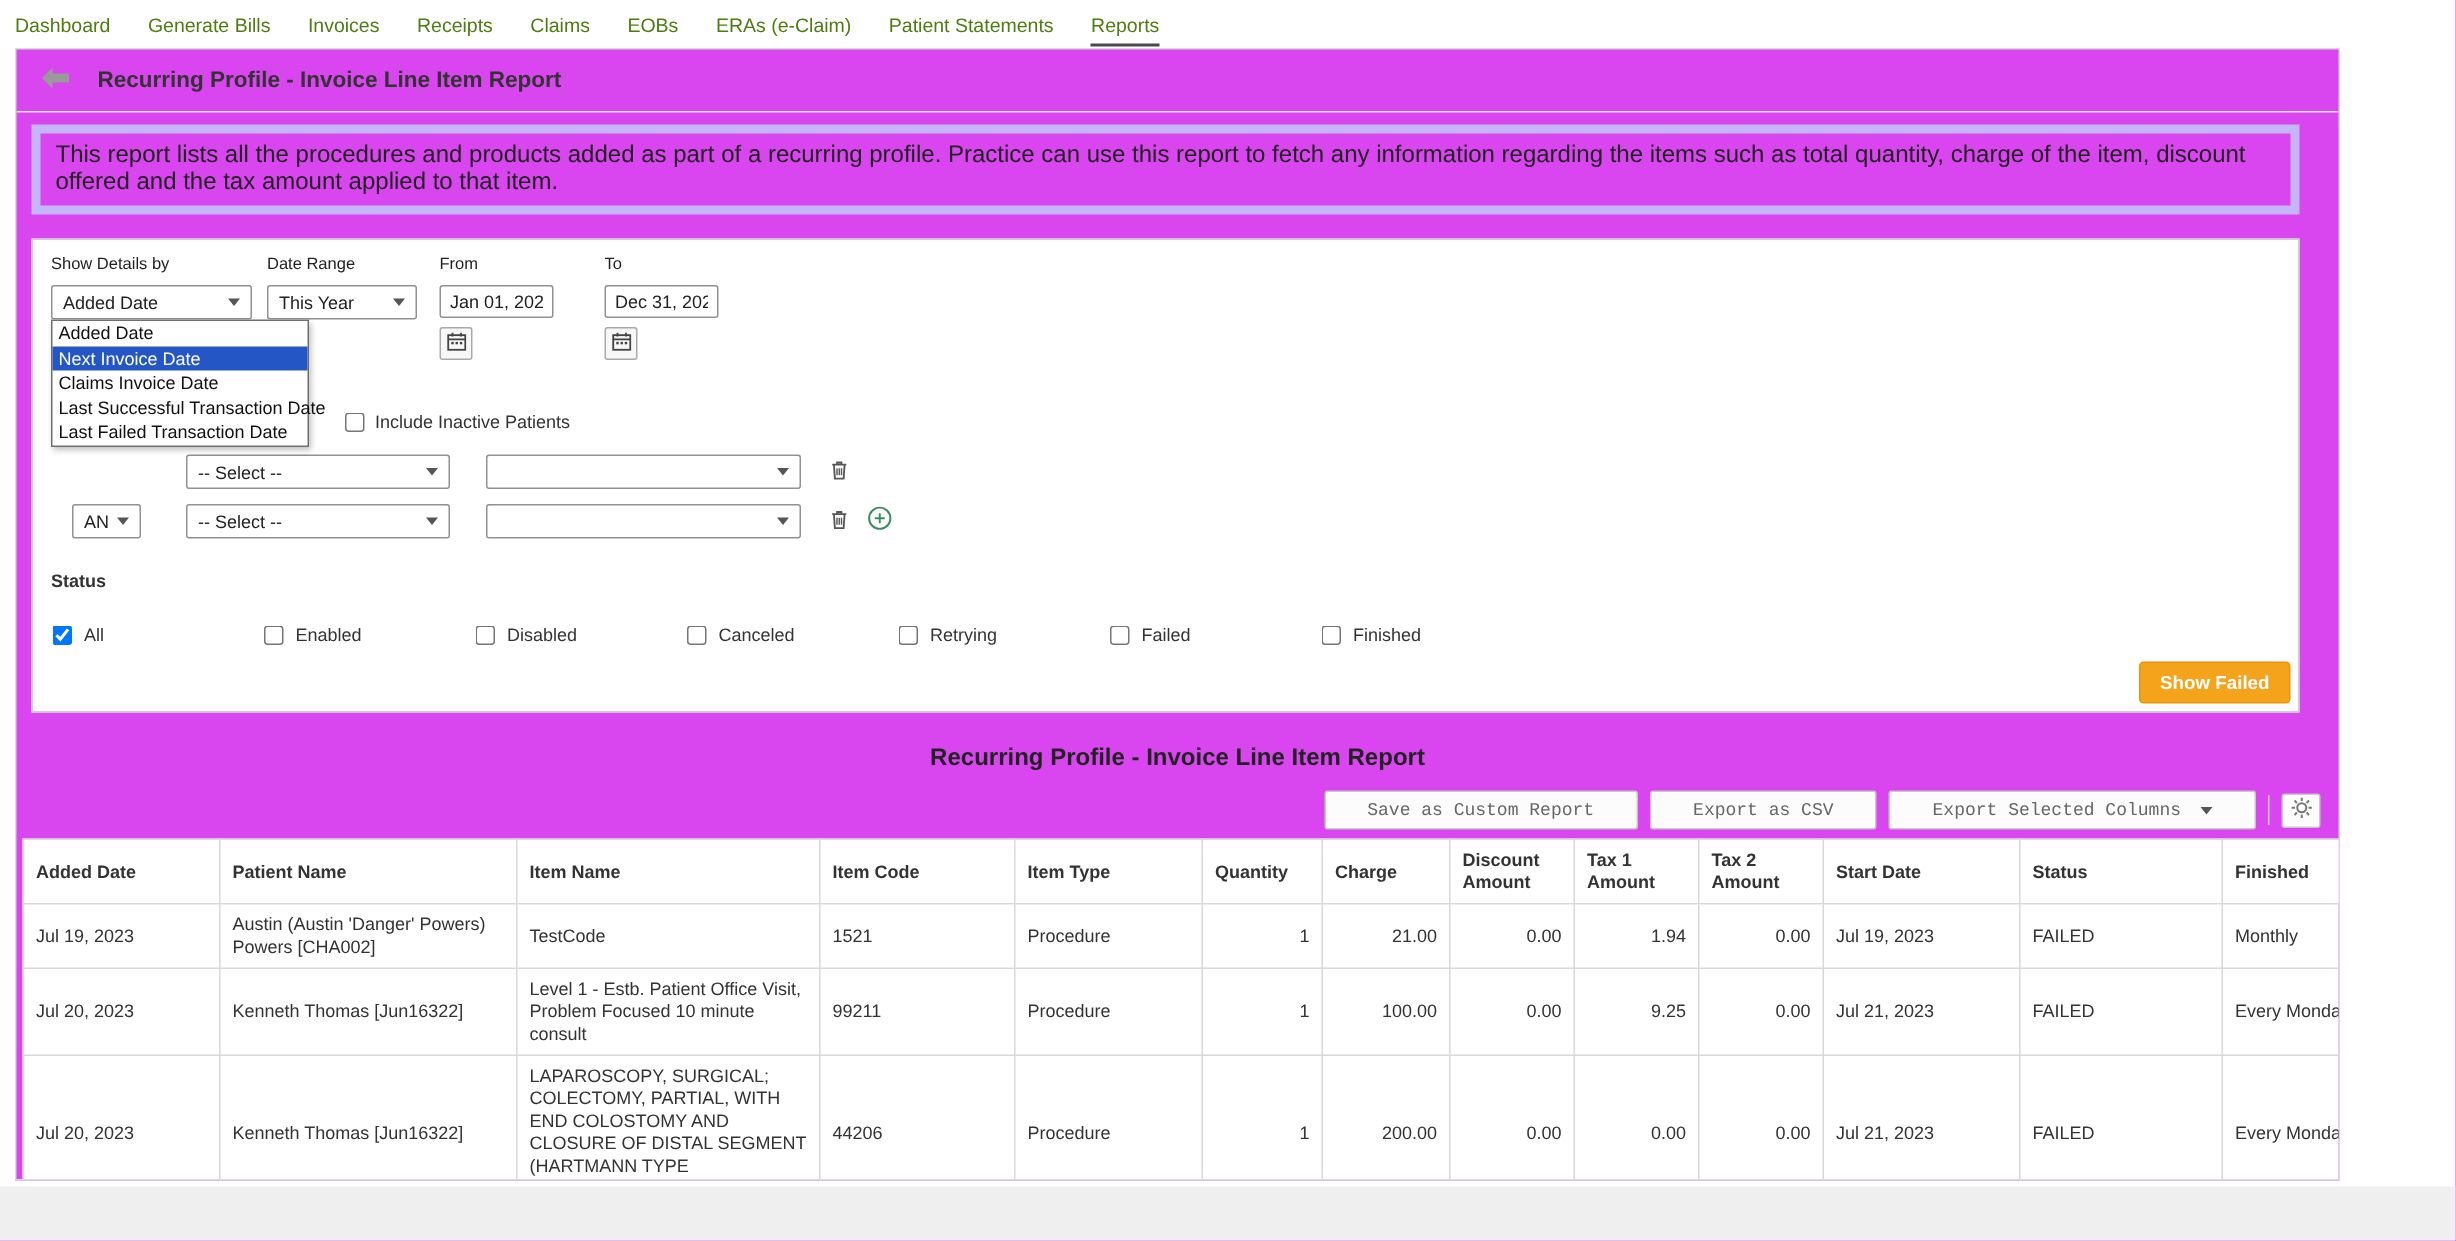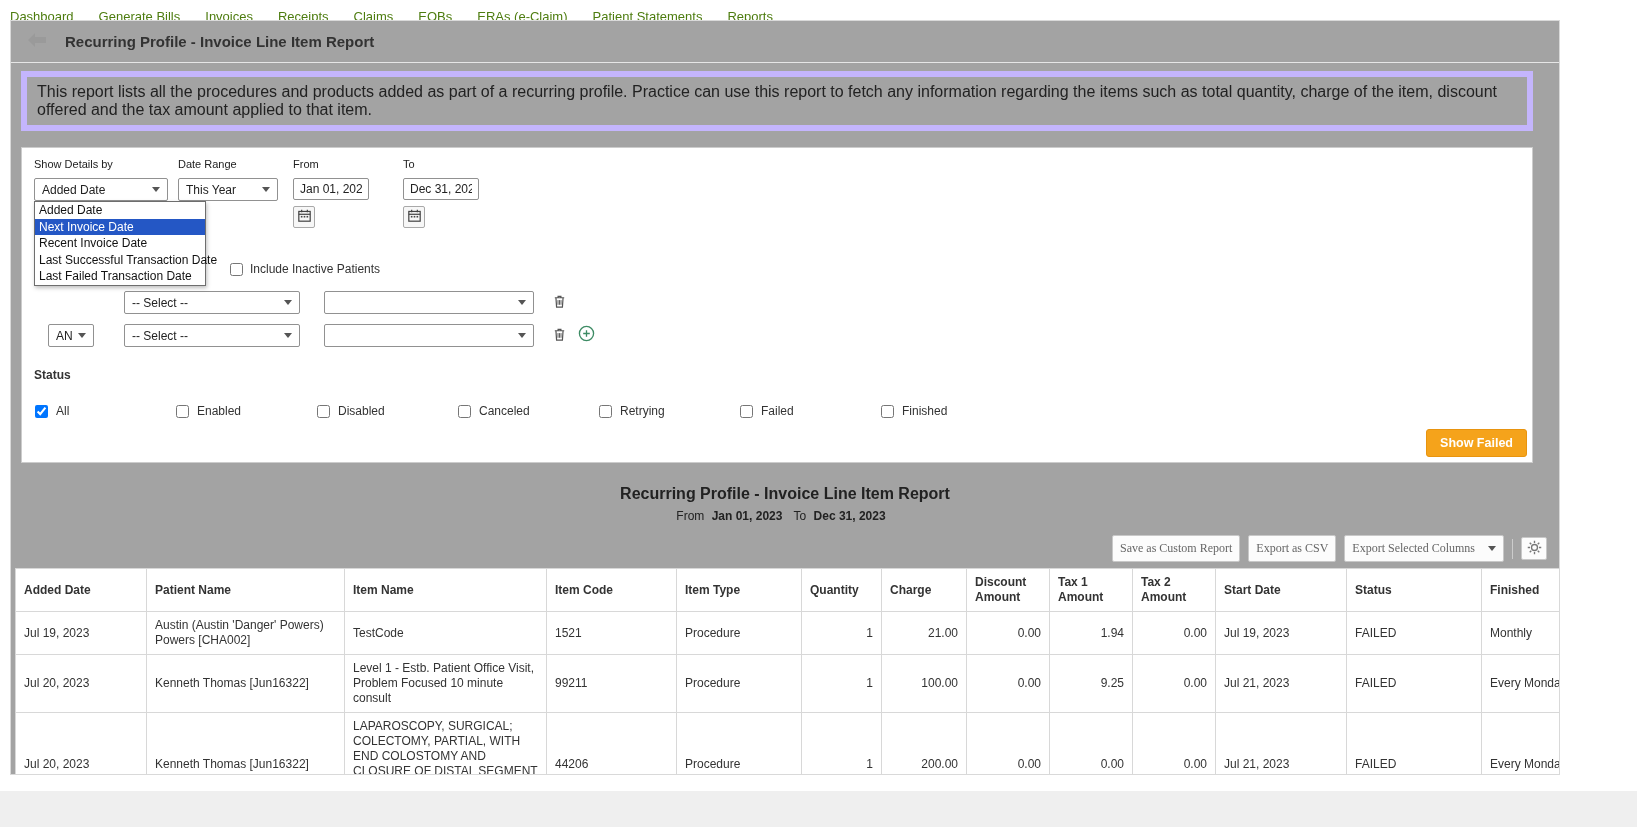--- a/index.html
+++ b/index.html
@@ -5,21 +5,21 @@
   *{box-sizing:border-box;margin:0;padding:0}
   html,body{width:1637px;height:827px}
   body{font-family:"Liberation Sans",sans-serif;background:#fff;color:#333;overflow:hidden;position:relative}
 
   
   .topnav{height:36px;padding:9px 0 0 10px;font-size:13px;white-space:nowrap}
   .nav-item{display:inline-block;margin-right:25px;color:#4d7c0f;cursor:pointer;padding-bottom:5px}
   .nav-item.active{font-weight:normal;border-bottom:2px solid #4a4a4a}
 
   
-  .container{position:absolute;left:10px;top:20px;width:1550px;height:755px;border:1px solid #d9d9d9;background:#a3a3a3;overflow:hidden}
+  .container{position:absolute;left:10px;top:32px;width:1550px;height:755px;border:1px solid #d9d9d9;background:#d946ef;overflow:hidden}
   .page-header{height:42px;border-bottom:1px solid #e6e6e6;display:flex;align-items:center}
   .back-btn{margin-left:12px;width:28px;height:24px;display:flex;align-items:center;justify-content:center;cursor:pointer;background:none;border:none}
   .page-title{margin-left:14px;font-size:15px;font-weight:600;color:#333}
 
   .desc-box{margin:8px 26px 16px 10px;border:6px solid #c4b5fd;padding:6px 10px;font-size:16px;color:#222}
 
   
   .filter-panel{position:relative;margin:10px 26px 0 10px;border:1px solid #ccc;height:316px;background:#fff}
   .flabel{position:absolute;font-size:11px;color:#222}
   .sel{position:absolute;height:23px;border:1px solid #919191;border-radius:2px;background:#fff;font-size:12px;color:#222;cursor:pointer;display:flex;align-items:center;padding:0 7px;white-space:nowrap;overflow:hidden}
@@ -36,21 +36,21 @@
   .status-label{position:absolute;left:12px;top:220px;font-size:12px;font-weight:bold}
   .status-list{position:absolute;left:13px;top:256px;display:flex}
   .st-item{width:141px;display:flex;align-items:flex-end;gap:8px;font-size:12px;cursor:pointer}
   .show-report{position:absolute;right:5px;bottom:5px;background:#f5a31b;color:#fff;border:1px solid #e8940f;border-radius:3px;font-weight:bold;font-size:12.5px;padding:6px 13px;cursor:pointer;font-family:inherit}
 
   
   .report-title{margin-top:22px;text-align:center;font-size:16px;font-weight:bold;color:#222}
   .report-sub{text-align:center;font-size:12px;margin-top:6px;color:#222}
   .report-sub b{margin:0 8px 0 4px}
   .actions{display:flex;justify-content:flex-end;align-items:center;margin:12px 12px 6px 0;gap:8px}
-  .act-btn{border:1px solid #c8c8c8;background:#fcfcfc;color:#666;font-size:12px;padding:5px 7px;border-radius:2px;cursor:pointer;font-family:Liberation Serif, serif;display:flex;align-items:center;gap:7px}
+  .act-btn{border:1px solid #c8c8c8;background:#fcfcfc;color:#666;font-size:12px;padding:5px 28px;border-radius:2px;cursor:pointer;font-family:Liberation Mono, monospace;display:flex;align-items:center;gap:7px}
   .v-sep{width:1px;height:20px;background:#ccc}
   .gear-btn{width:26px;height:23px;border:1px solid #c8c8c8;background:#fcfcfc;border-radius:2px;display:flex;align-items:center;justify-content:center;cursor:pointer}
 
   
   table.report{border-collapse:collapse;table-layout:fixed;margin:2px 0 0 4px;width:1546px;background:#fff}
   table.report th,table.report td{border:1px solid #d8d8d8;font-size:12px;padding:6px 8px;vertical-align:middle;word-wrap:break-word;line-height:15px;color:#333;height:38px}
   table.report th{font-weight:bold;text-align:left;background:#fff}
   .al-r{text-align:right}
   td.link{color:#31708f;cursor:pointer}
   td.clip,th.clip{white-space:nowrap;overflow:hidden}
@@ -121,21 +121,21 @@
             <rect x="3.5" y="8.5" width="2" height="2" fill="#444"></rect>
             <rect x="7" y="8.5" width="2" height="2" fill="#444"></rect>
             <rect x="10.5" y="8.5" width="2" height="2" fill="#444"></rect>
           </svg>
       </span>
     </button>
 
     <div class="dd-list" id="dd-list">
         <div class="dd-opt">Added Date</div>
         <div class="dd-opt hl">Next Invoice Date</div>
-        <div class="dd-opt">Recent Invoice Date</div>
+        <div class="dd-opt">Claims Invoice Date</div>
         <div class="dd-opt">Last Successful Transaction Date</div>
         <div class="dd-opt">Last Failed Transaction Date</div>
       </div>
 
     <label class="chk-row" style="left:208px;top:114px">
       <input type="checkbox" style="">
       <span>Include Inactive Patients</span>
     </label>
 
     <div class="sel" style="left:102px;top:143px;width:176px">
@@ -213,26 +213,20 @@
         <label class="st-item">
           <input type="checkbox" style="">
           <span>Finished</span>
         </label>
       </div>
 
     <button class="show-report">Show Failed</button>
   </div>
 
   <div class="report-title">Recurring Profile - Invoice Line Item Report</div>
-  <div class="report-sub">
-    <span>From</span>
-    <b>Jan 01, 2023</b>
-    <span>To</span>
-    <b>Dec 31, 2023</b>
-  </div>
 
   <div class="actions">
     <button class="act-btn">Save as Custom Report</button>
     <button class="act-btn">Export as CSV</button>
     <button class="act-btn">
       <span>Export Selected Columns</span>
       <span class="caret"></span>
     </button>
     <div class="v-sep"></div>
     <button class="gear-btn">

